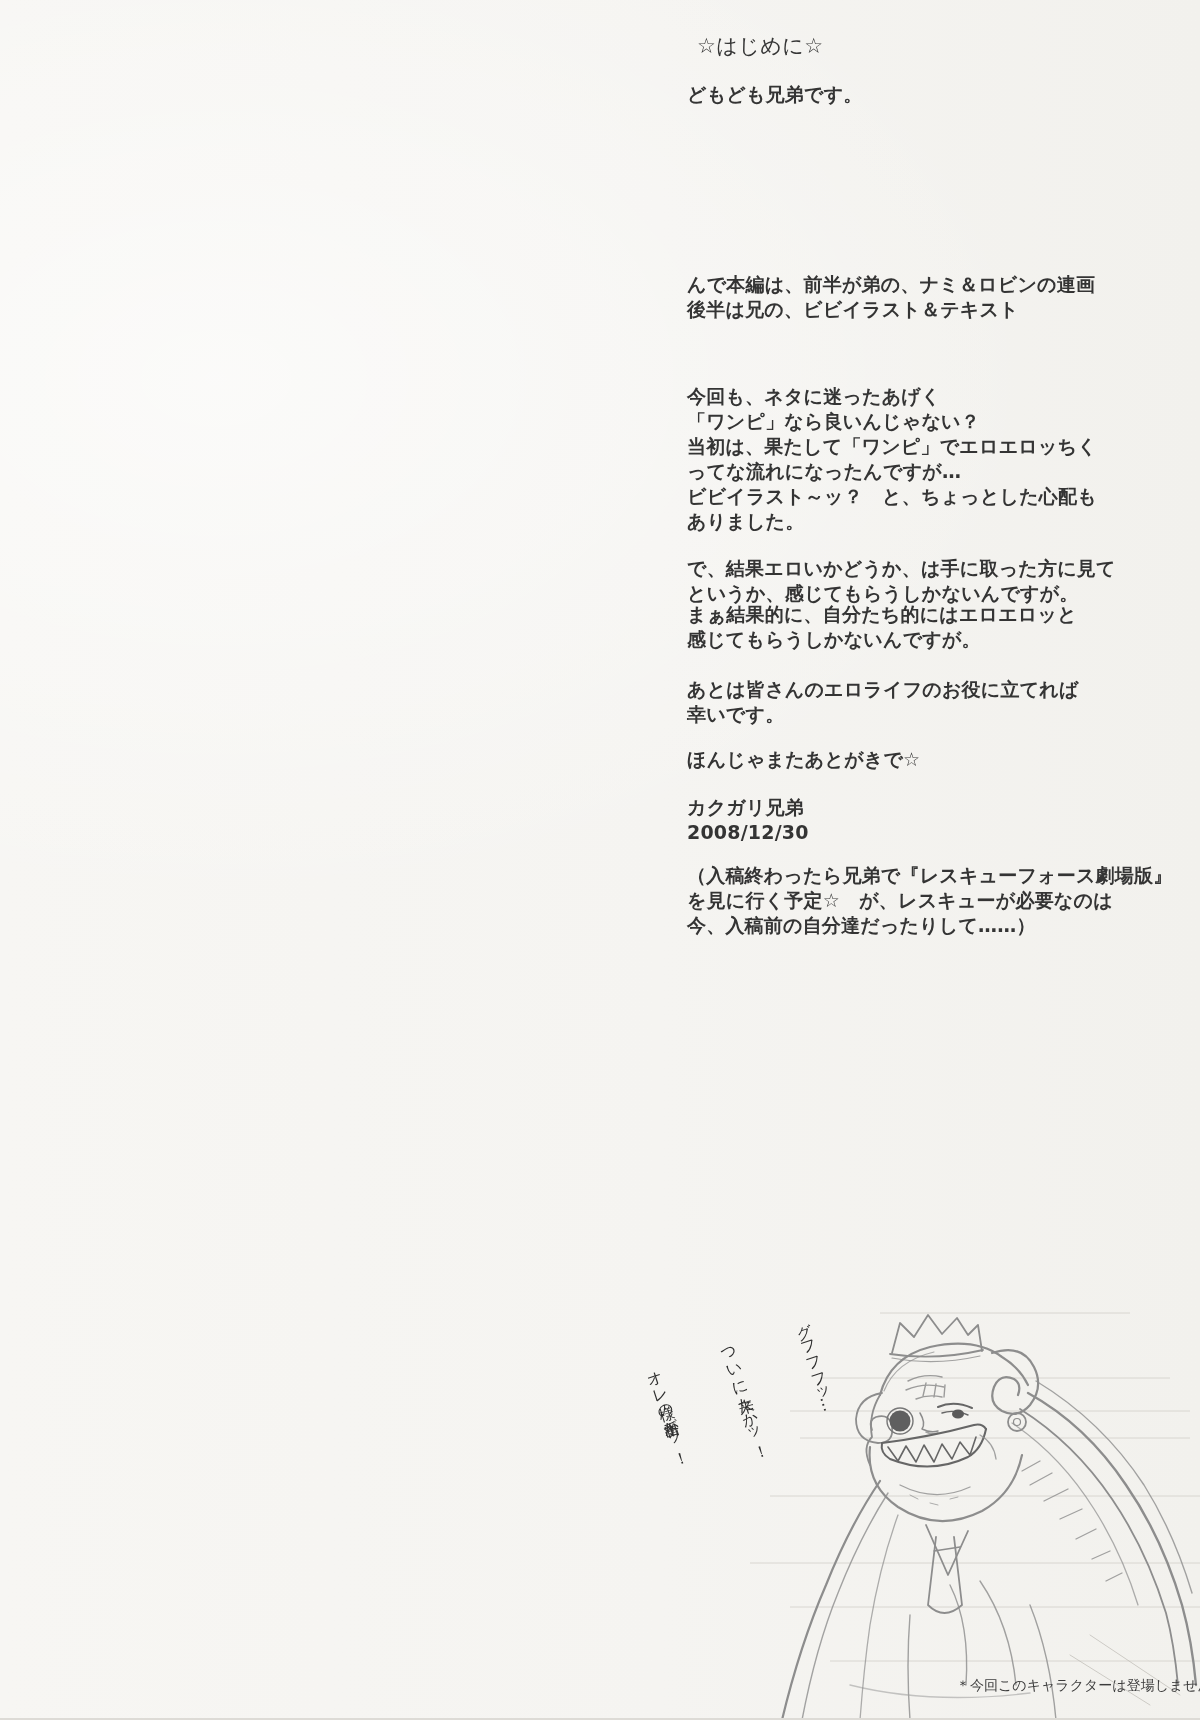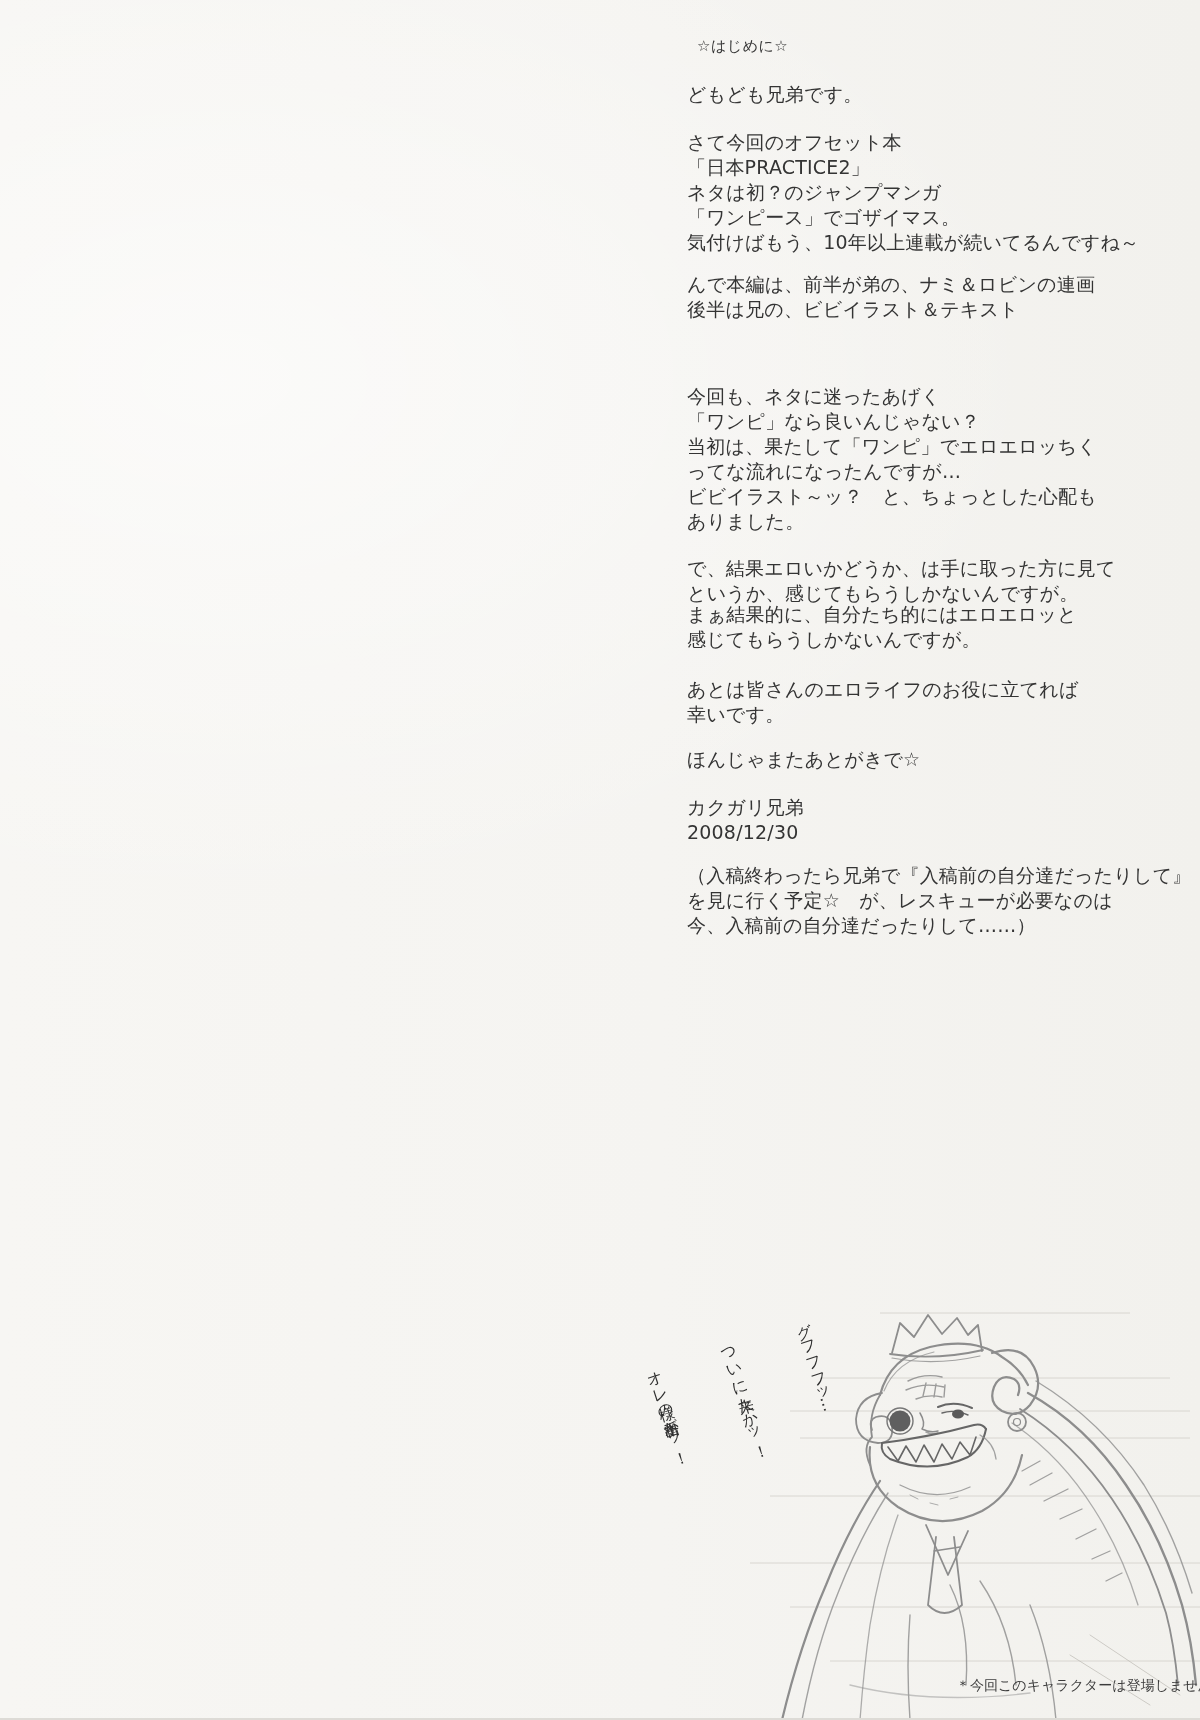--- a/index.html
+++ b/index.html
@@ -7,24 +7,24 @@
     width:1200px;height:1720px;position:relative;overflow:hidden;
     background:
       radial-gradient(1400px 900px at 18% 22%, rgba(255,255,255,.55), rgba(255,255,255,0) 60%),
       linear-gradient(90deg,#f7f6f3 0%,#f5f4f1 55%,#f2f1ed 100%);
     font-family:"DejaVu Sans",sans-serif;
     color:#333;
   }
   .page{position:absolute;inset:0;}
   .heading{
     position:absolute;left:697px;top:34px;
-    font-size:15px;line-height:25px;white-space:pre;color:#363636;
+    font-size:21px;line-height:25px;white-space:pre;color:#363636;
     letter-spacing:.5px;
   }
-  .para{position:absolute;left:687px;}
+  .para{position:absolute;left:687px;font-weight:bold;}
   .line{
     font-size:19px;line-height:25px;white-space:pre;color:#343434;
     letter-spacing:.2px;
   }
   .sketch-wrap{position:absolute;left:730px;top:1185px;width:470px;height:535px;}
   .speech{
     position:absolute;left:778px;top:1294px;width:82px;height:175px;
     writing-mode:vertical-rl;text-orientation:mixed;
     transform:rotate(-18deg);transform-origin:100% 0;
     font-size:15.5px;line-height:26px;letter-spacing:-0.5px;
@@ -44,27 +44,20 @@
 <body>
 
 <div class="page">
 
   <div class="heading">☆はじめに☆</div>
 
   <div class="para" style="top:82px">
     <div class="line">どもども兄弟です。</div>
   </div>
 
-  <div class="para" style="top:130px">
-    <div class="line">さて今回のオフセット本</div>
-    <div class="line">「日本PRACTICE2」</div>
-    <div class="line">ネタは初？のジャンプマンガ</div>
-    <div class="line">「ワンピース」でゴザイマス。</div>
-    <div class="line">気付けばもう、10年以上連載が続いてるんですね～</div>
-  </div>
 
   <div class="para" style="top:272px">
     <div class="line">んで本編は、前半が弟の、ナミ＆ロビンの連画</div>
     <div class="line">後半は兄の、ビビイラスト＆テキスト</div>
   </div>
 
   <div class="para" style="top:384px">
     <div class="line">今回も、ネタに迷ったあげく</div>
     <div class="line">「ワンピ」なら良いんじゃない？</div>
     <div class="line">当初は、果たして「ワンピ」でエロエロッちく</div>
@@ -91,21 +84,21 @@
   <div class="para" style="top:747px">
     <div class="line">ほんじゃまたあとがきで☆</div>
   </div>
 
   <div class="para" style="top:795px">
     <div class="line">カクガリ兄弟</div>
     <div class="line">2008/12/30</div>
   </div>
 
   <div class="para" style="top:863px">
-    <div class="line">（入稿終わったら兄弟で『入稿前の自分達だったりして』</div>
+    <div class="line">（入稿終わったら兄弟で『レスキューフォース劇場版』</div>
     <div class="line">を見に行く予定☆　が、レスキューが必要なのは</div>
     <div class="line">今、入稿前の自分達だったりして……）</div>
   </div>
 
   <div class="sketch-wrap">
     <svg width="470" height="535" viewBox="0 0 470 535" xmlns="http://www.w3.org/2000/svg">
 
       <g stroke="#cfccc6" stroke-width="1" opacity="0.75" fill="none">
         <path d="M150,128 H400"></path>
         <path d="M90,193 H440"></path>

